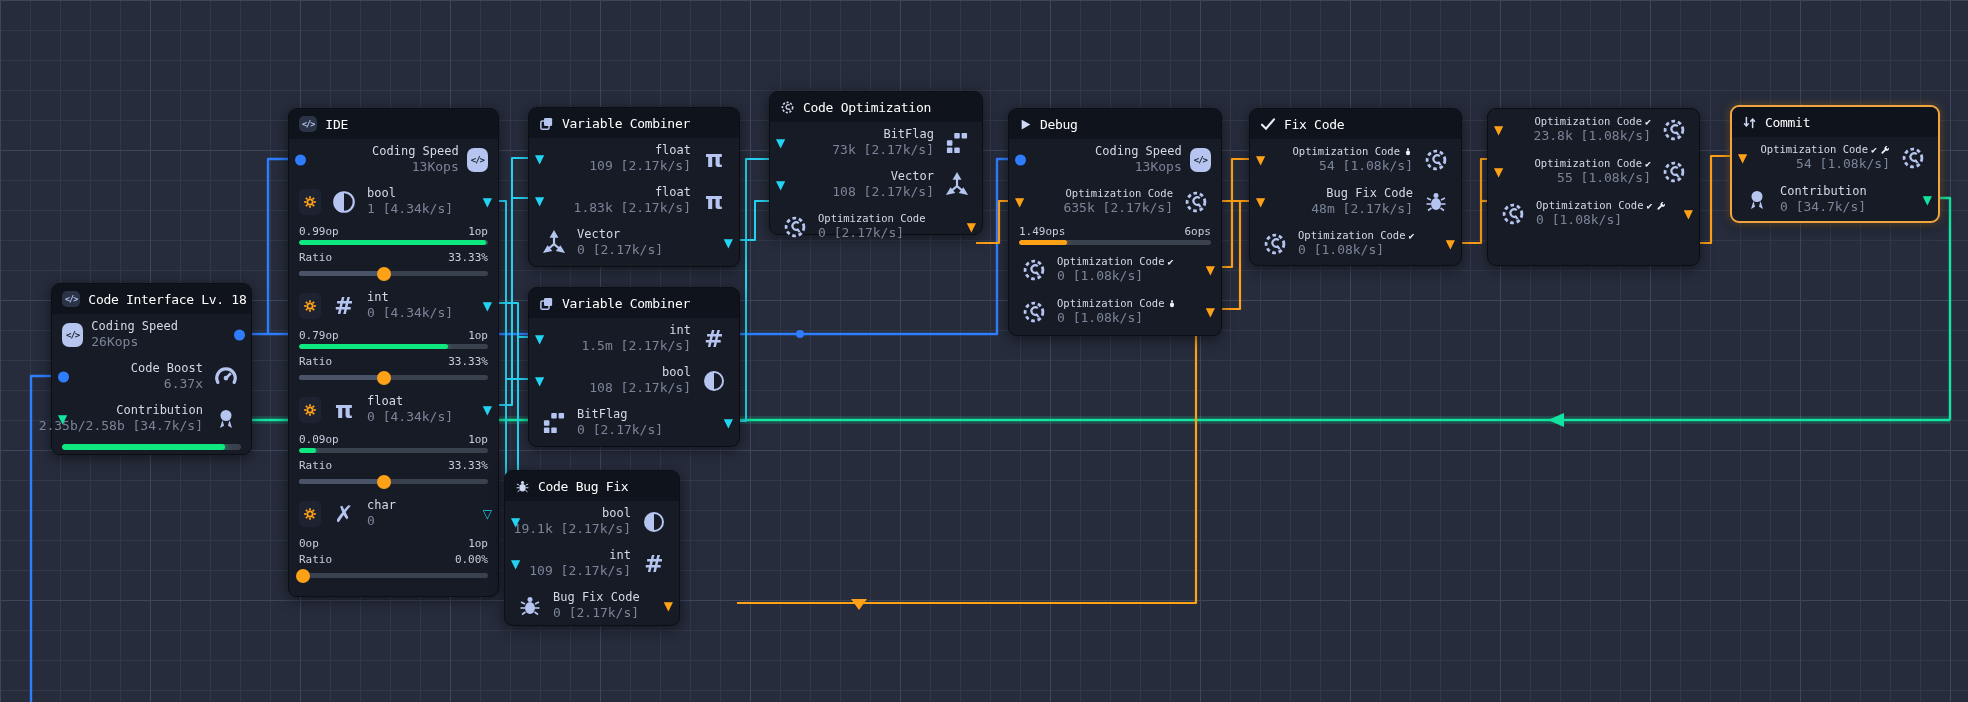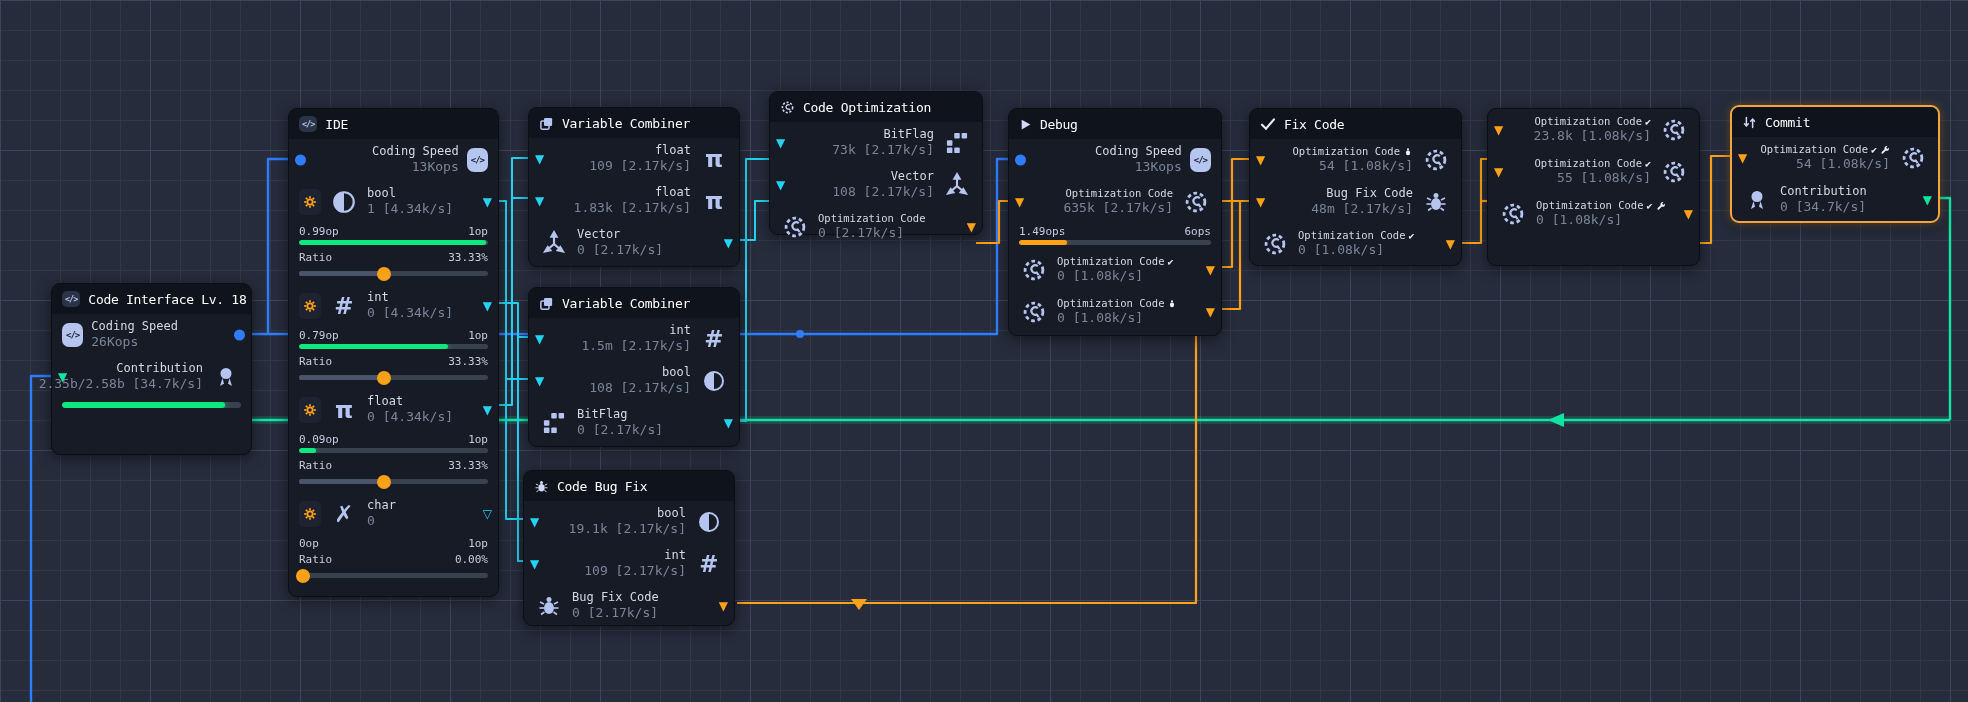--- a/index.html
+++ b/index.html
@@ -100,20 +100,34 @@
   </div>
   <div class="row pr">
     <span class="chip">&lt;/&gt;</span>
     <div class="txt">
       <span class="lab">Coding Speed</span>
       <span class="val">26Kops</span>
     </div>
     <span class="port r dot blue"></span>
   </div>
   <div class="row in pl">
+    <span class="port l dot blue"></span>
+    <div class="txt r">
+      <span class="lab">Code Boost</span>
+      <span class="val">6.37x</span>
+    </div>
+    <span class="bigicon">
+      <svg class="ic" width="26" height="26" viewBox="0 0 24 24" fill="none" stroke="#b6c5ef">
+          <path d="M4.5 17 A8.5 8.5 0 1 1 19.5 17" stroke-width="3" stroke-linecap="round"></path>
+          <line x1="12" y1="13" x2="16.5" y2="8.5" stroke-width="2.4"></line>
+          <circle cx="12" cy="13" r="1.7" fill="#b6c5ef"></circle>
+        </svg>
+    </span>
+  </div>
+  <div class="row in pl">
     <span class="port l green">▼</span>
     <div class="txt r">
       <span class="lab">Contribution</span>
       <span class="val">2.35b/2.58b [34.7k/s]</span>
     </div>
     <span class="bigicon">
       <svg class="ic" width="24" height="24" viewBox="0 0 24 24" fill="#b6c5ef">
           <circle cx="12" cy="8.5" r="5.5"></circle>
           <path d="M8.5 13 L6 21 L10 18.8 Z"></path>
           <path d="M15.5 13 L18 21 L14 18.8 Z"></path>
@@ -377,21 +391,21 @@
         </svg>
     </span>
     <div class="txt">
       <span class="lab">BitFlag</span>
       <span class="val">0 [2.17k/s]</span>
     </div>
     <span class="port r cyan">▼</span>
   </div>
 </div>
 
-<div class="node" style="left:523px;top:470px;width:212px;height:156px">
+<div class="node" style="left:504px;top:470px;width:176px;height:156px">
   <div class="hdr">
     <span class="hicon">
       <svg class="ic" width="15" height="15" viewBox="0 0 24 24" fill="#cfd9f3">
           <ellipse cx="12" cy="14" rx="5" ry="6"></ellipse>
           <circle cx="12" cy="5.5" r="2.5"></circle>
           <g stroke="#cfd9f3" stroke-width="1.6">
             <line x1="7" y1="10" x2="3" y2="8"></line>
             <line x1="7" y1="14" x2="2.5" y2="14"></line>
             <line x1="7.5" y1="18" x2="4" y2="20.5"></line>
             <line x1="17" y1="10" x2="21" y2="8"></line>

